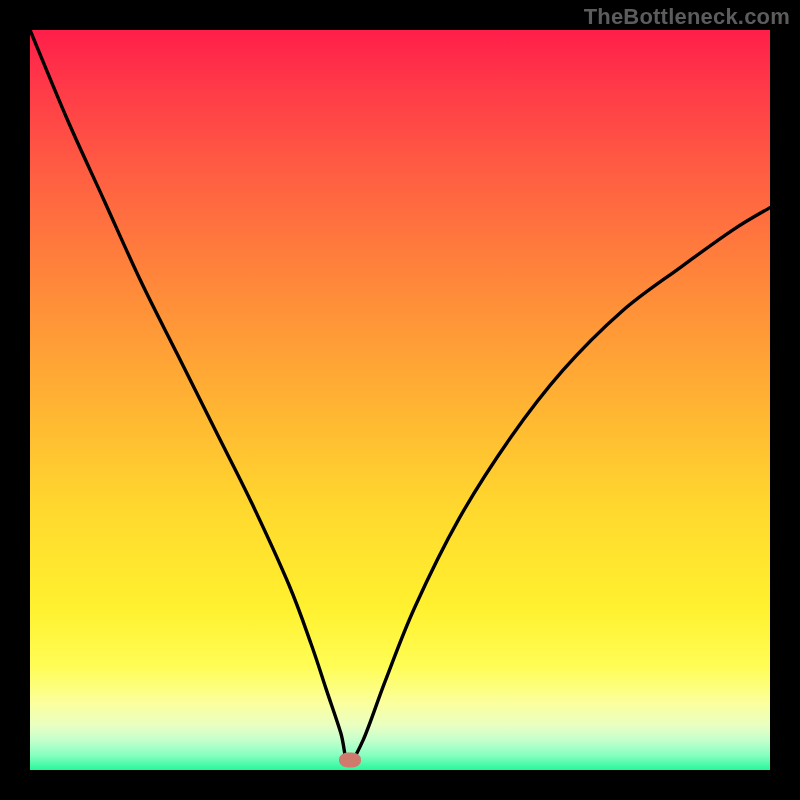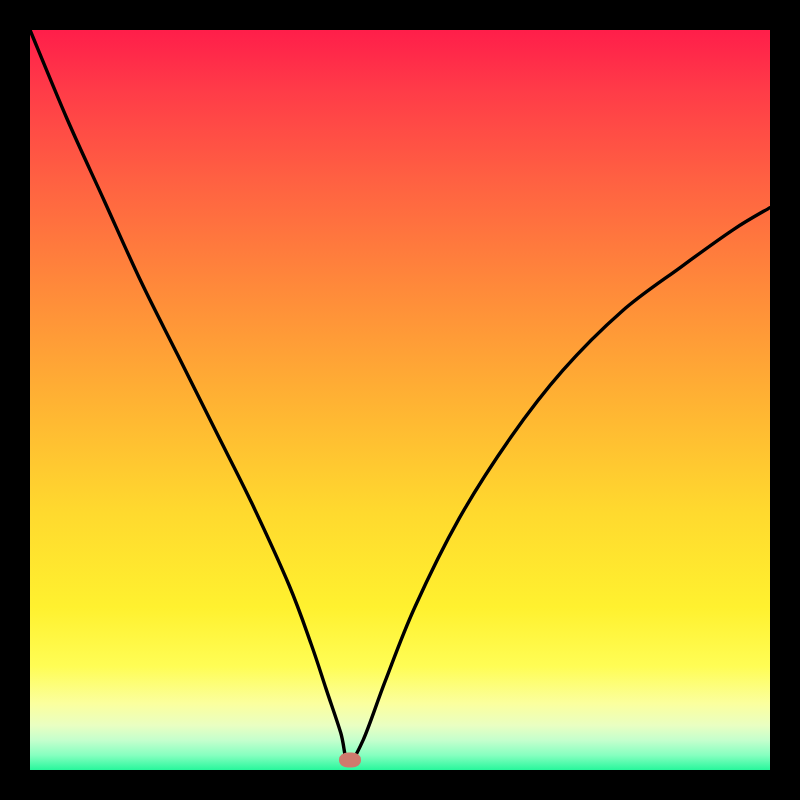--- a/index.html
+++ b/index.html
@@ -70,20 +70,21 @@
     background: #cf7a6d;
     border-radius: 9px / 7px;
     transform: translate(-50%, -50%);
   }
 </style>
 </head>
 <body>
 
 <div class="frame">
 
+  <div class="watermark">TheBottleneck.com</div>
 
   <div class="plot-area">
     <div class="gradient-bg"></div>
 
     <svg class="curve" viewBox="0 0 740 740" preserveAspectRatio="none">
       <path id="curve-path" fill="none" stroke="#000" stroke-width="3.4" stroke-linecap="round" stroke-linejoin="round" d="M 0.0 0.0 C 6.2 14.8, 24.7 60.4, 37.0 88.8 C 49.3 117.2, 61.7 143.1, 74.0 170.2 C 86.3 197.3, 98.7 225.7, 111.0 251.6 C 123.3 277.5, 135.7 300.9, 148.0 325.6 C 160.3 350.3, 172.7 374.9, 185.0 399.6 C 197.3 424.3, 209.7 447.7, 222.0 473.6 C 234.3 499.5, 249.1 531.6, 259.0 555.0 C 268.9 578.4, 275.0 596.9, 281.2 614.2 C 287.4 631.5, 291.1 643.8, 296.0 658.6 C 300.9 673.4, 307.1 690.7, 310.8 703.0 C 314.5 715.3, 314.5 731.4, 318.2 732.6 C 321.9 733.8, 326.8 724.0, 333.0 710.4 C 339.2 696.8, 346.6 673.4, 355.2 651.2 C 363.8 629.0, 372.5 604.3, 384.8 577.2 C 397.1 550.1, 413.2 516.8, 429.2 488.4 C 445.2 460.0, 463.7 431.7, 481.0 407.0 C 498.3 382.3, 514.3 361.4, 532.8 340.4 C 551.3 319.4, 572.3 298.5, 592.0 281.2 C 611.7 263.9, 632.7 250.4, 651.2 236.8 C 669.7 223.2, 688.2 209.7, 703.0 199.8 C 717.8 189.9, 733.8 181.3, 740.0 177.6"></path>
     </svg>
 
     <div id="marker" class="marker" style="left: 319.68px; top: 730.38px;"></div>
   </div>

